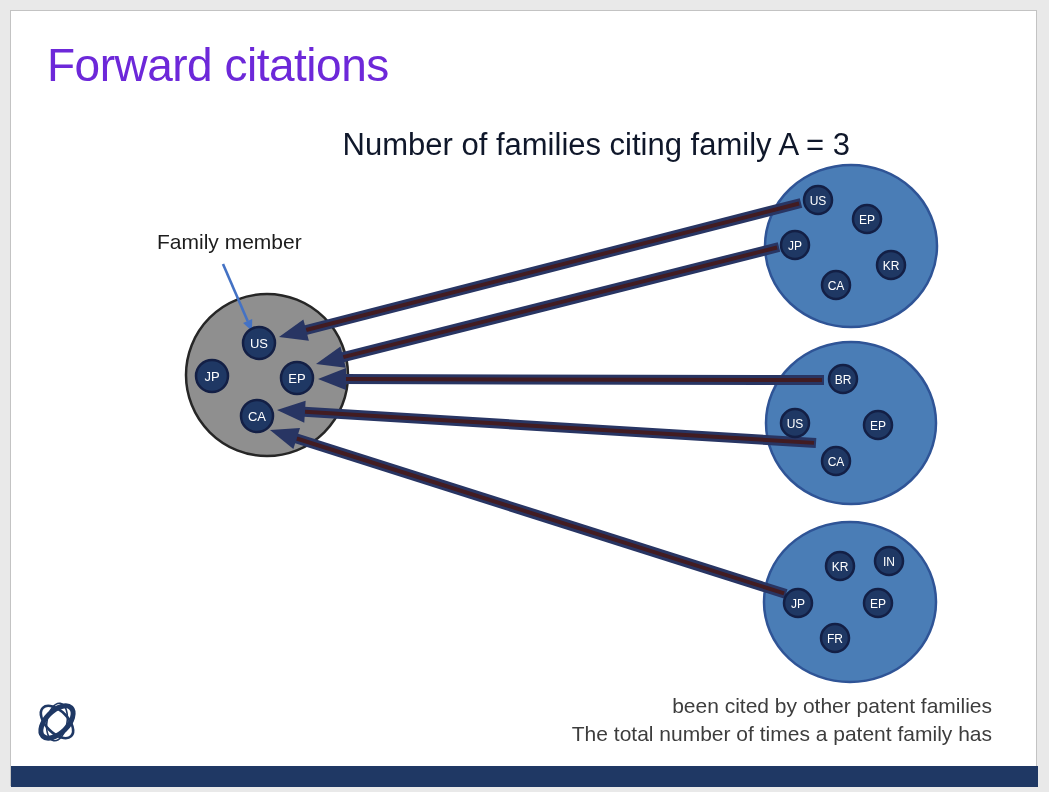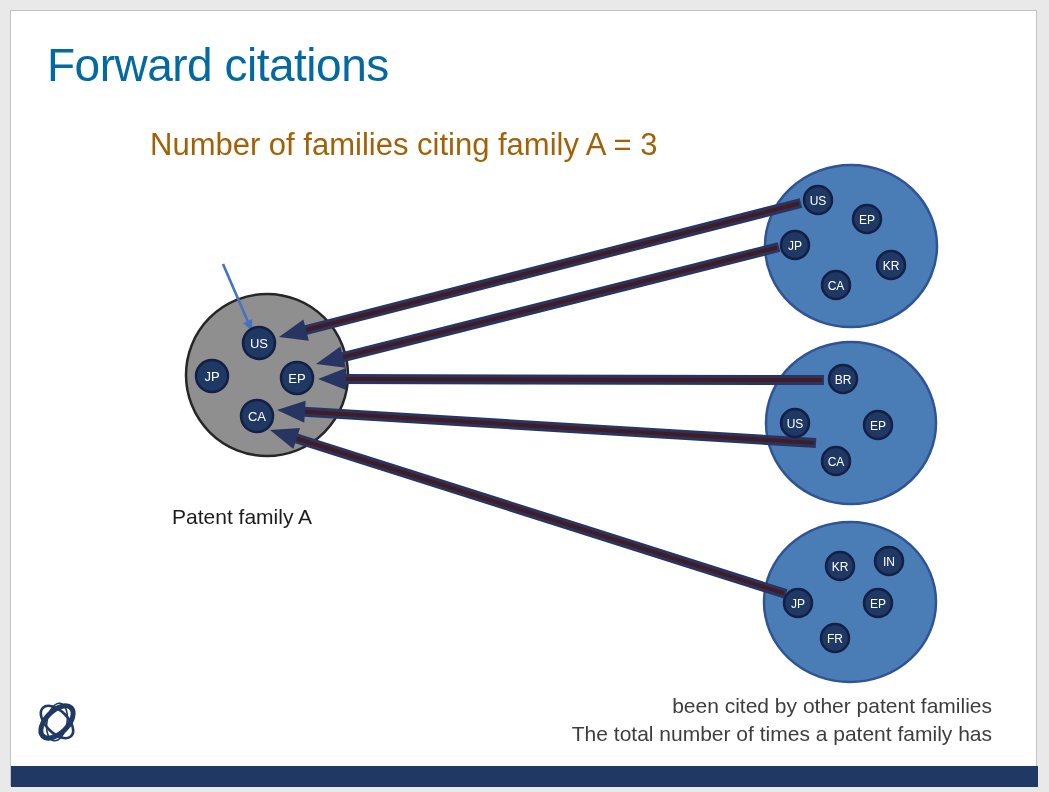--- a/index.html
+++ b/index.html
@@ -2,22 +2,22 @@
 <html><head>
 <meta charset="utf-8">
 <style>
   html,body{margin:0;padding:0;}
   .page{position:relative;width:1049px;height:792px;background:#e9e9e9;
         font-family:"Liberation Sans",sans-serif;overflow:hidden;}
   .slide{position:absolute;left:10px;top:10px;width:1027px;height:776px;
          background:#ffffff;border:1px solid #c3c3c3;box-sizing:border-box;}
   .diagram-svg{position:absolute;left:0;top:0;width:1049px;height:792px;}
   .title{position:absolute;left:47px;top:38px;font-size:46px;letter-spacing:-0.5px;}
-  .subtitle{position:absolute;left:150px;top:127px;width:700px;text-align:left;
-            font-size:31px;color:#a16207;}
+  .subtitle{position:absolute;left:150px;top:127px;width:700px;text-align:right;
+            font-size:31px;color:#0f172a;}
   .annot{position:absolute;font-size:21px;color:#1c1c1c;}
   .family-member{left:157px;top:230px;}
   .patent-family{left:172px;top:505px;}
   .footer-note{position:absolute;right:57px;top:692px;text-align:right;
                font-size:21px;line-height:28px;color:#3d3d3d;}
   .footer-bar{position:absolute;left:11px;top:766px;width:1027px;height:21px;}
   .logo{position:absolute;left:33px;top:697px;width:48px;height:50px;}
 </style>
 </head>
 <body>
@@ -126,24 +126,24 @@
       <g>
         <circle cx="878" cy="603" r="14" fill="#1f3864" stroke="#131f45" stroke-width="2.5"></circle>
         <text x="878" y="607.5" text-anchor="middle" font-size="12" fill="#ffffff" font-family="&quot;Liberation Sans&quot;, sans-serif">EP</text>
       </g>
       <g>
         <circle cx="835" cy="638" r="14" fill="#1f3864" stroke="#131f45" stroke-width="2.5"></circle>
         <text x="835" y="642.5" text-anchor="middle" font-size="12" fill="#ffffff" font-family="&quot;Liberation Sans&quot;, sans-serif">FR</text>
       </g>
     </svg>
 
-  <div class="title" style="color: #0369a1;">Forward citations</div>
+  <div class="title" style="color: #6d28d9;">Forward citations</div>
   <div class="subtitle">Number of families citing family A = 3</div>
 
-  <div class="annot patent-family">Patent family A</div>
+  <div class="annot family-member">Family member</div>
 
   <div class="footer-note">
     <div>been cited by other patent families</div>
     <div>The total number of times a patent family has</div>
   </div>
 
   <svg class="logo" viewBox="0 0 48 50">
     <g fill="none" stroke="#1f3864">
       <ellipse cx="24" cy="25" rx="20" ry="11" stroke-width="5" transform="rotate(-45 24 25)"></ellipse>
       <ellipse cx="24" cy="25" rx="20" ry="11" stroke-width="2.6" transform="rotate(45 24 25)"></ellipse>

